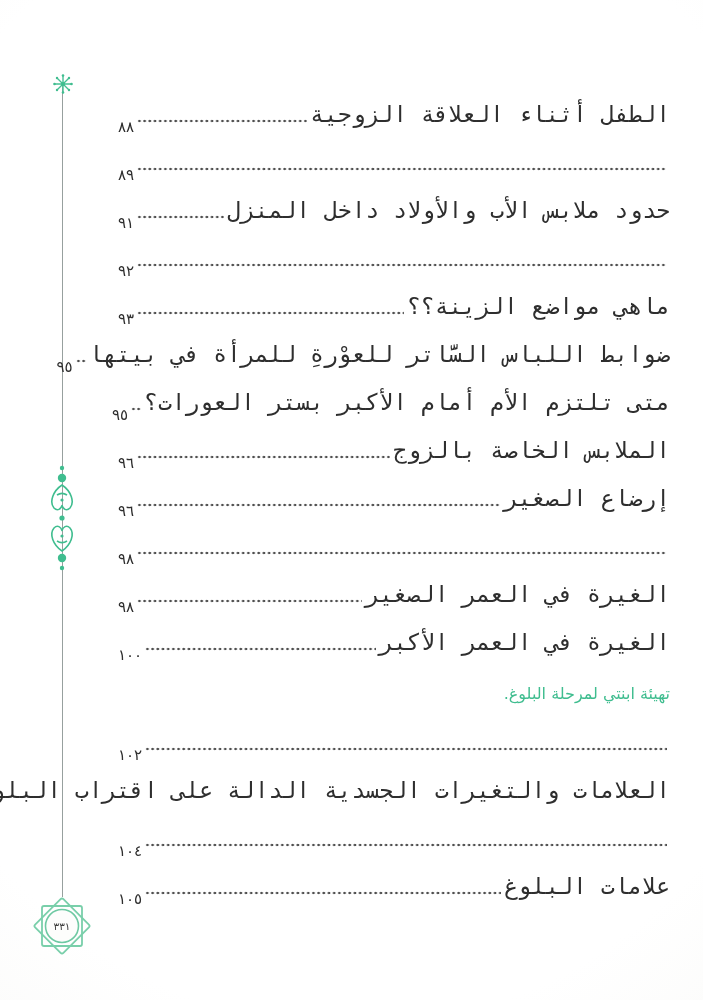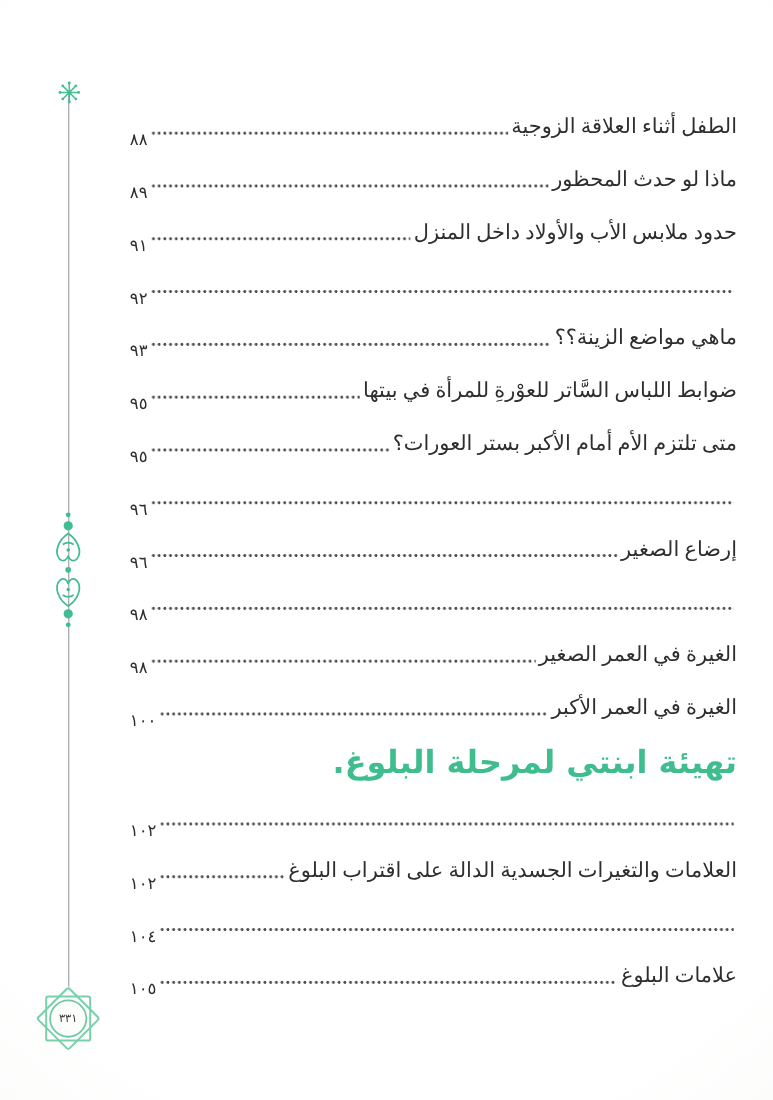--- a/index.html
+++ b/index.html
@@ -36,38 +36,38 @@
     font-size:10.5px;color:#3a3a3a;letter-spacing:1px;white-space:nowrap;
   }
   
   .toc{
     position:absolute;left:118px;right:33px;top:91px;
   }
   .toc-row{
     display:flex;direction:rtl;align-items:center;height:48px;
   }
   .toc-title{
-    white-space:nowrap;font-size:19px;color:var(--text);
-    font-family:Liberation Serif, serif;
+    white-space:nowrap;font-size:23px;color:var(--text);
+    font-family:Liberation Mono, monospace;
   }
   .leader{
     flex:1;height:7px;position:relative;top:6px;margin:0 3px;
     background-image:radial-gradient(circle at 2.5px 3px, var(--dots) 1.1px, transparent 1.6px);
     background-repeat:repeat-x;background-size:5.2px 7px;
     min-width:10px;
   }
   .toc-page{
     white-space:nowrap;font-size:15px;color:var(--text);letter-spacing:1.5px;
     position:relative;top:12px;
   }
   .section-heading-row{
     display:flex;direction:rtl;align-items:center;height:52px;
   }
   .section-heading{
-    font-size:29px;font-weight:bold;color:var(--accent);
+    font-size:16px;font-weight:normal;color:var(--accent);
     letter-spacing:-0.5px;
   }
 </style>
 </head>
 <body>
 
 <div class="page">
 
   <div class="rail-line"></div>
 
@@ -125,21 +125,20 @@
   </div>
 
   <div class="toc">
 
     <div class="toc-row">
       <span class="toc-title">الطفل أثناء العلاقة الزوجية</span>
       <span class="leader"></span>
       <span class="toc-page">٨٨</span>
     </div>
     <div class="toc-row">
-      <span class="toc-title">ماذا لو حدث المحظور</span>
       <span class="leader"></span>
       <span class="toc-page">٨٩</span>
     </div>
     <div class="toc-row">
       <span class="toc-title">حدود ملابس الأب والأولاد داخل المنزل</span>
       <span class="leader"></span>
       <span class="toc-page">٩١</span>
     </div>
     <div class="toc-row">
       <span class="leader"></span>
@@ -154,20 +153,21 @@
       <span class="toc-title">ضوابط اللباس السَّاتر للعوْرةِ للمرأة في بيتها</span>
       <span class="leader"></span>
       <span class="toc-page">٩٥</span>
     </div>
     <div class="toc-row">
       <span class="toc-title">متى تلتزم الأم أمام الأكبر بستر العورات؟</span>
       <span class="leader"></span>
       <span class="toc-page">٩٥</span>
     </div>
     <div class="toc-row">
+      <span class="toc-title">الملابس الخاصة بالزوج</span>
       <span class="leader"></span>
       <span class="toc-page">٩٦</span>
     </div>
     <div class="toc-row">
       <span class="toc-title">إرضاع الصغير</span>
       <span class="leader"></span>
       <span class="toc-page">٩٦</span>
     </div>
     <div class="toc-row">
       <span class="leader"></span>

